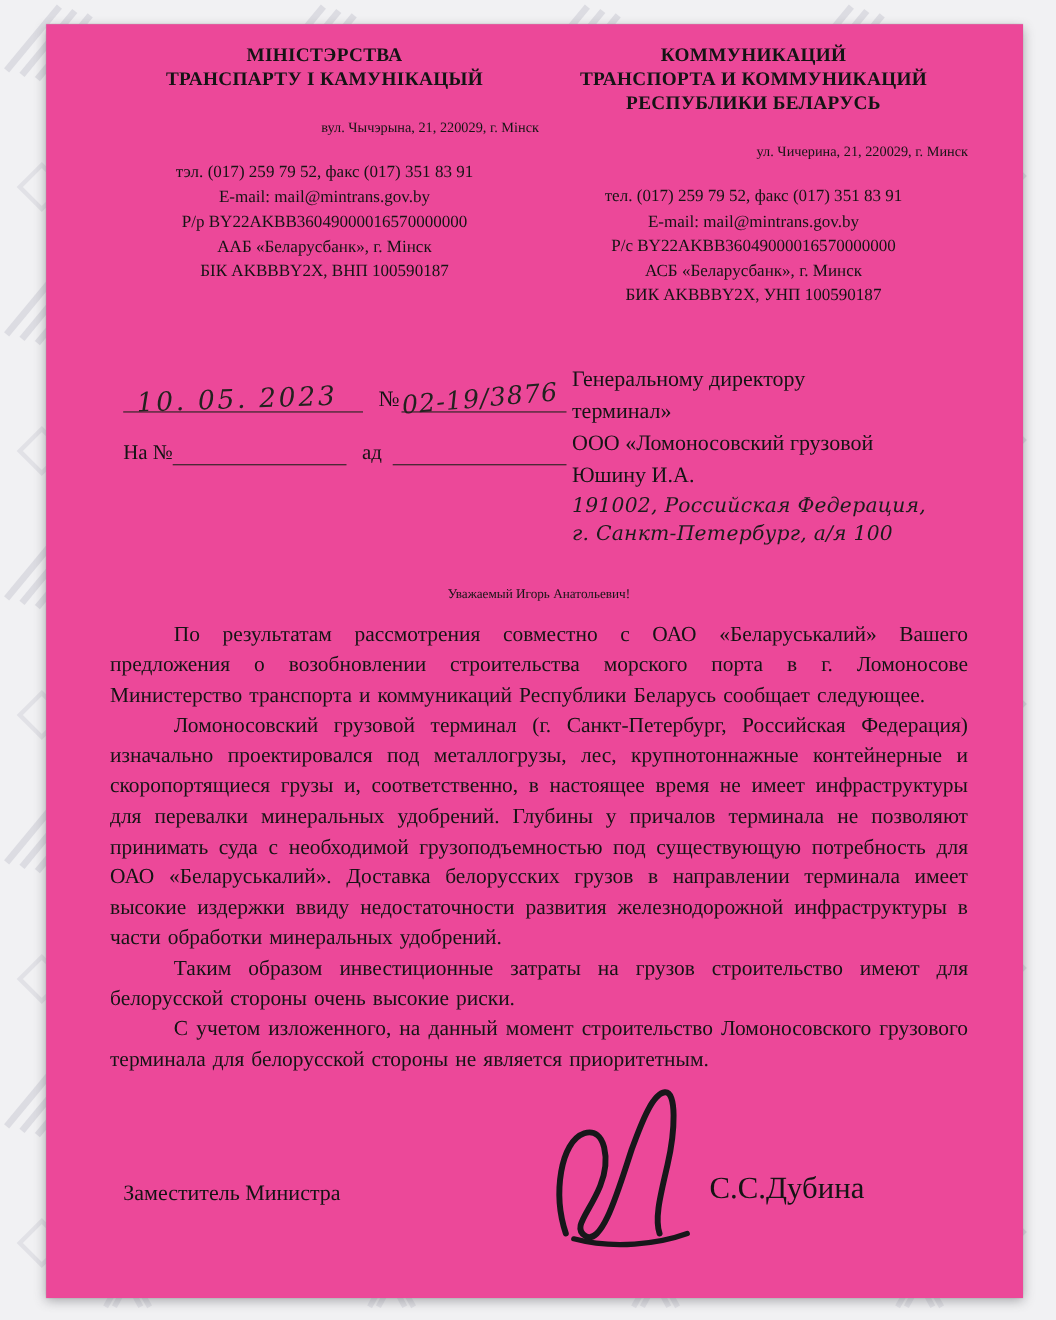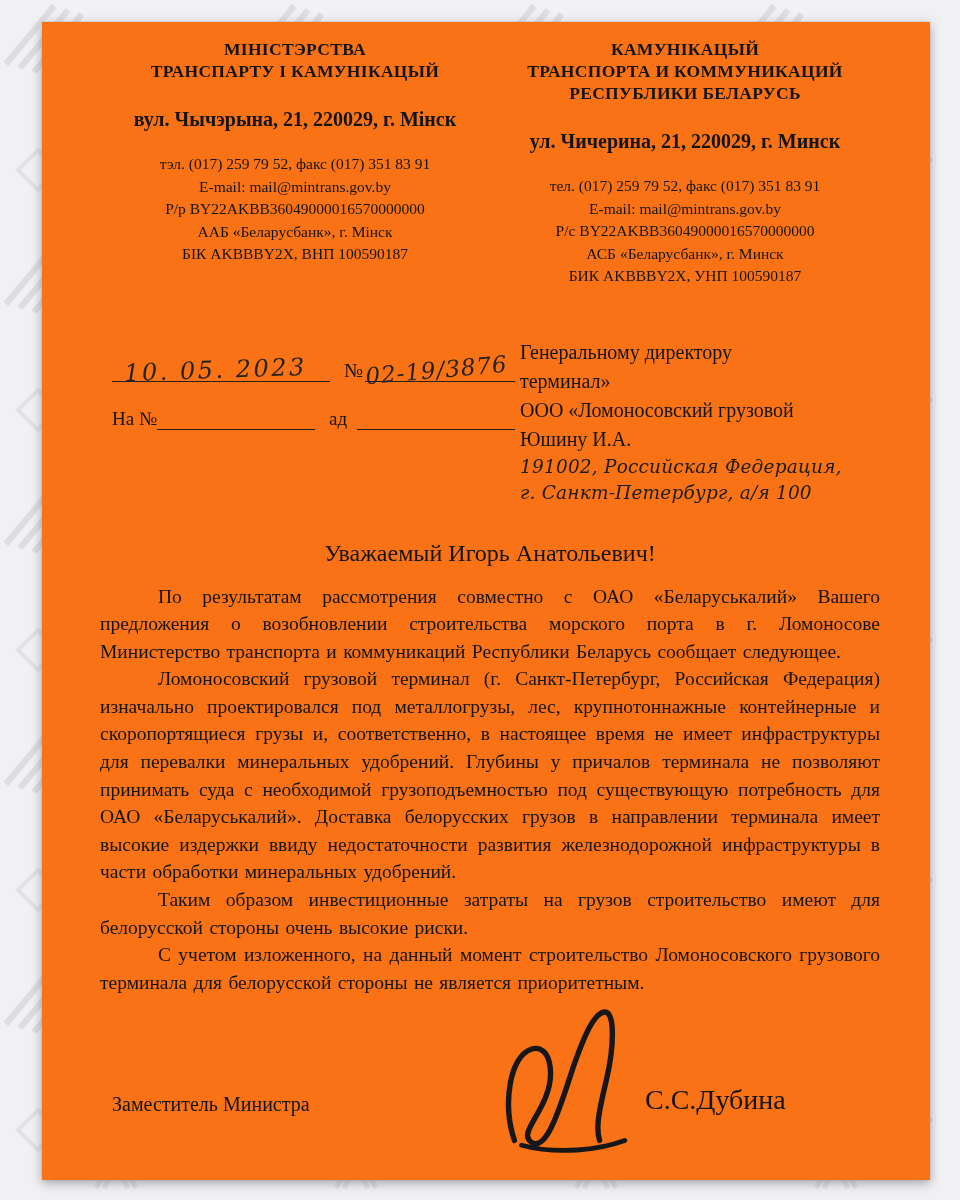--- a/index.html
+++ b/index.html
@@ -10,32 +10,32 @@
     overflow:hidden;
     background:#eef0f0;
   }
   .bg-pattern {
     position:absolute; inset:0; width:960px; height:1200px; display:block;
   }
   .sheet {
     position:absolute;
     left:42px; top:22px;
     width:888px; height:1158px;
-    background:#f97316;
+    background:#ec4899;
     box-shadow:0 3px 10px rgba(70,70,78,.45), 0 0 1px #b9b9bd;
     padding:16px 50px 0 58px;
     color:#141414;
   }
   
   .letterhead { display:flex; }
   .lh-col { width:50%; text-align:center; }
   .org-line {
     font-weight:bold; font-size:17.5px; line-height:22px; letter-spacing:.3px;
   }
-  .lh-address { margin-top:26px; font-size:20px; font-weight:bold; }
+  .lh-address { margin-top:26px; font-size:13px; font-weight:normal;text-align:right; }
   .contacts { margin-top:22px; }
   .contact-line { font-size:15.5px; line-height:22.5px; }
   
   .ref-addr-row { display:flex; margin-top:50px; }
   .ref-block { width:420px; flex:none; padding-left:12px; }
   .ref-line1 { display:flex; align-items:flex-end; height:44px; }
   .date-slot {
     width:218px; border-bottom:1.6px solid #23221f; text-align:left; padding-left:12px;
   }
   .hand {
@@ -53,21 +53,21 @@
   .blank-line { width:158px; border-bottom:1.6px solid #23221f; height:24px; }
   .ad-label { margin:0 10px 0 14px; }
   
   .addressee { margin-left:auto; width:368px; flex:none; }
   .addr-line { font-size:20px; line-height:29px; }
   .addr-line-italic {
     font-style:italic; font-size:18.5px; line-height:26px; color:#1c1c1c;
     font-family:"DejaVu Serif", serif; letter-spacing:.2px;
   }
   
-  .salutation { margin-top:34px; text-align:center; font-size:24px; }
+  .salutation { margin-top:34px; text-align:center; font-size:12px; }
   .letter-body { margin-top:16px; }
   .letter-body p {
     font-size:19.5px; line-height:27.6px;
     text-align:justify; text-indent:58px;
     word-spacing:1.5px;
   }
   
   .sig-row { position:relative; margin-top:38px; height:110px; }
   .sig-position { position:absolute; left:12px; bottom:28px; font-size:20px; }
   .sig-name { position:absolute; left:545px; bottom:28px; font-size:28px; }
@@ -114,21 +114,21 @@
       <div class="lh-address">вул. Чычэрына, 21, 220029, г. Мінск</div>
       <div class="contacts">
         <div class="contact-line">тэл. (017) 259 79 52, факс (017) 351 83 91</div>
         <div class="contact-line">E-mail: mail@mintrans.gov.by</div>
         <div class="contact-line">Р/р BY22AKBB36049000016570000000</div>
         <div class="contact-line">ААБ «Беларусбанк», г. Мінск</div>
         <div class="contact-line">БІК AKBBBY2X, ВНП 100590187</div>
       </div>
     </div>
     <div class="lh-col">
-      <div class="org-line">КАМУНІКАЦЫЙ</div>
+      <div class="org-line">КОММУНИКАЦИЙ</div>
       <div class="org-line">ТРАНСПОРТА И КОММУНИКАЦИЙ</div>
       <div class="org-line">РЕСПУБЛИКИ БЕЛАРУСЬ</div>
       <div class="lh-address">ул. Чичерина, 21, 220029, г. Минск</div>
       <div class="contacts">
         <div class="contact-line">тел. (017) 259 79 52, факс (017) 351 83 91</div>
         <div class="contact-line">E-mail: mail@mintrans.gov.by</div>
         <div class="contact-line">Р/с BY22AKBB36049000016570000000</div>
         <div class="contact-line">АСБ «Беларусбанк», г. Минск</div>
         <div class="contact-line">БИК AKBBBY2X, УНП 100590187</div>
       </div>

